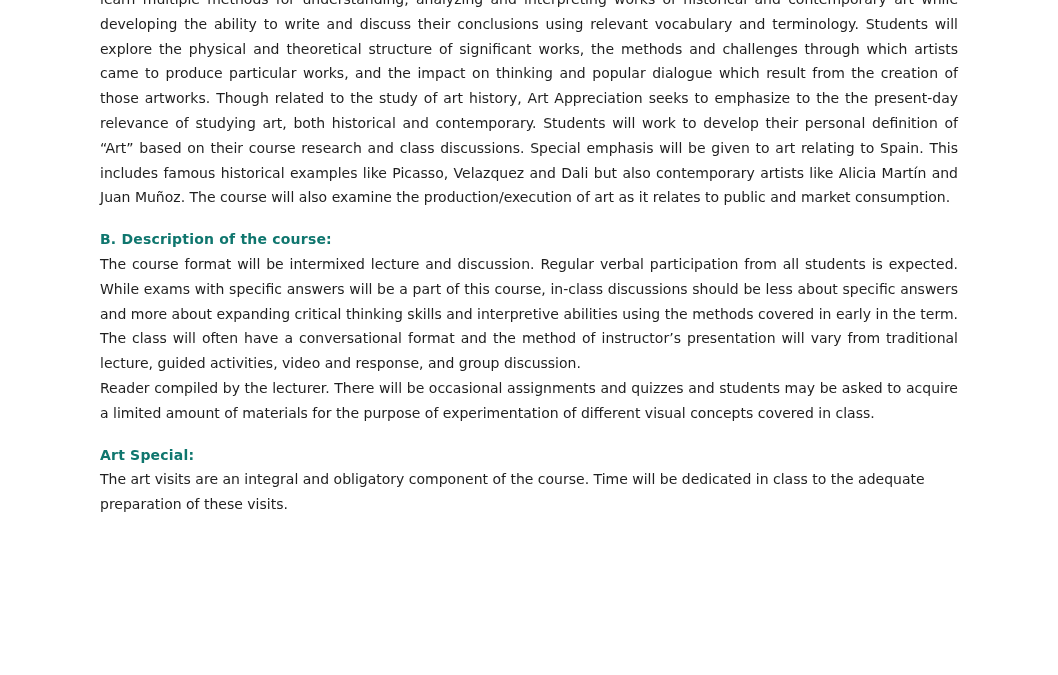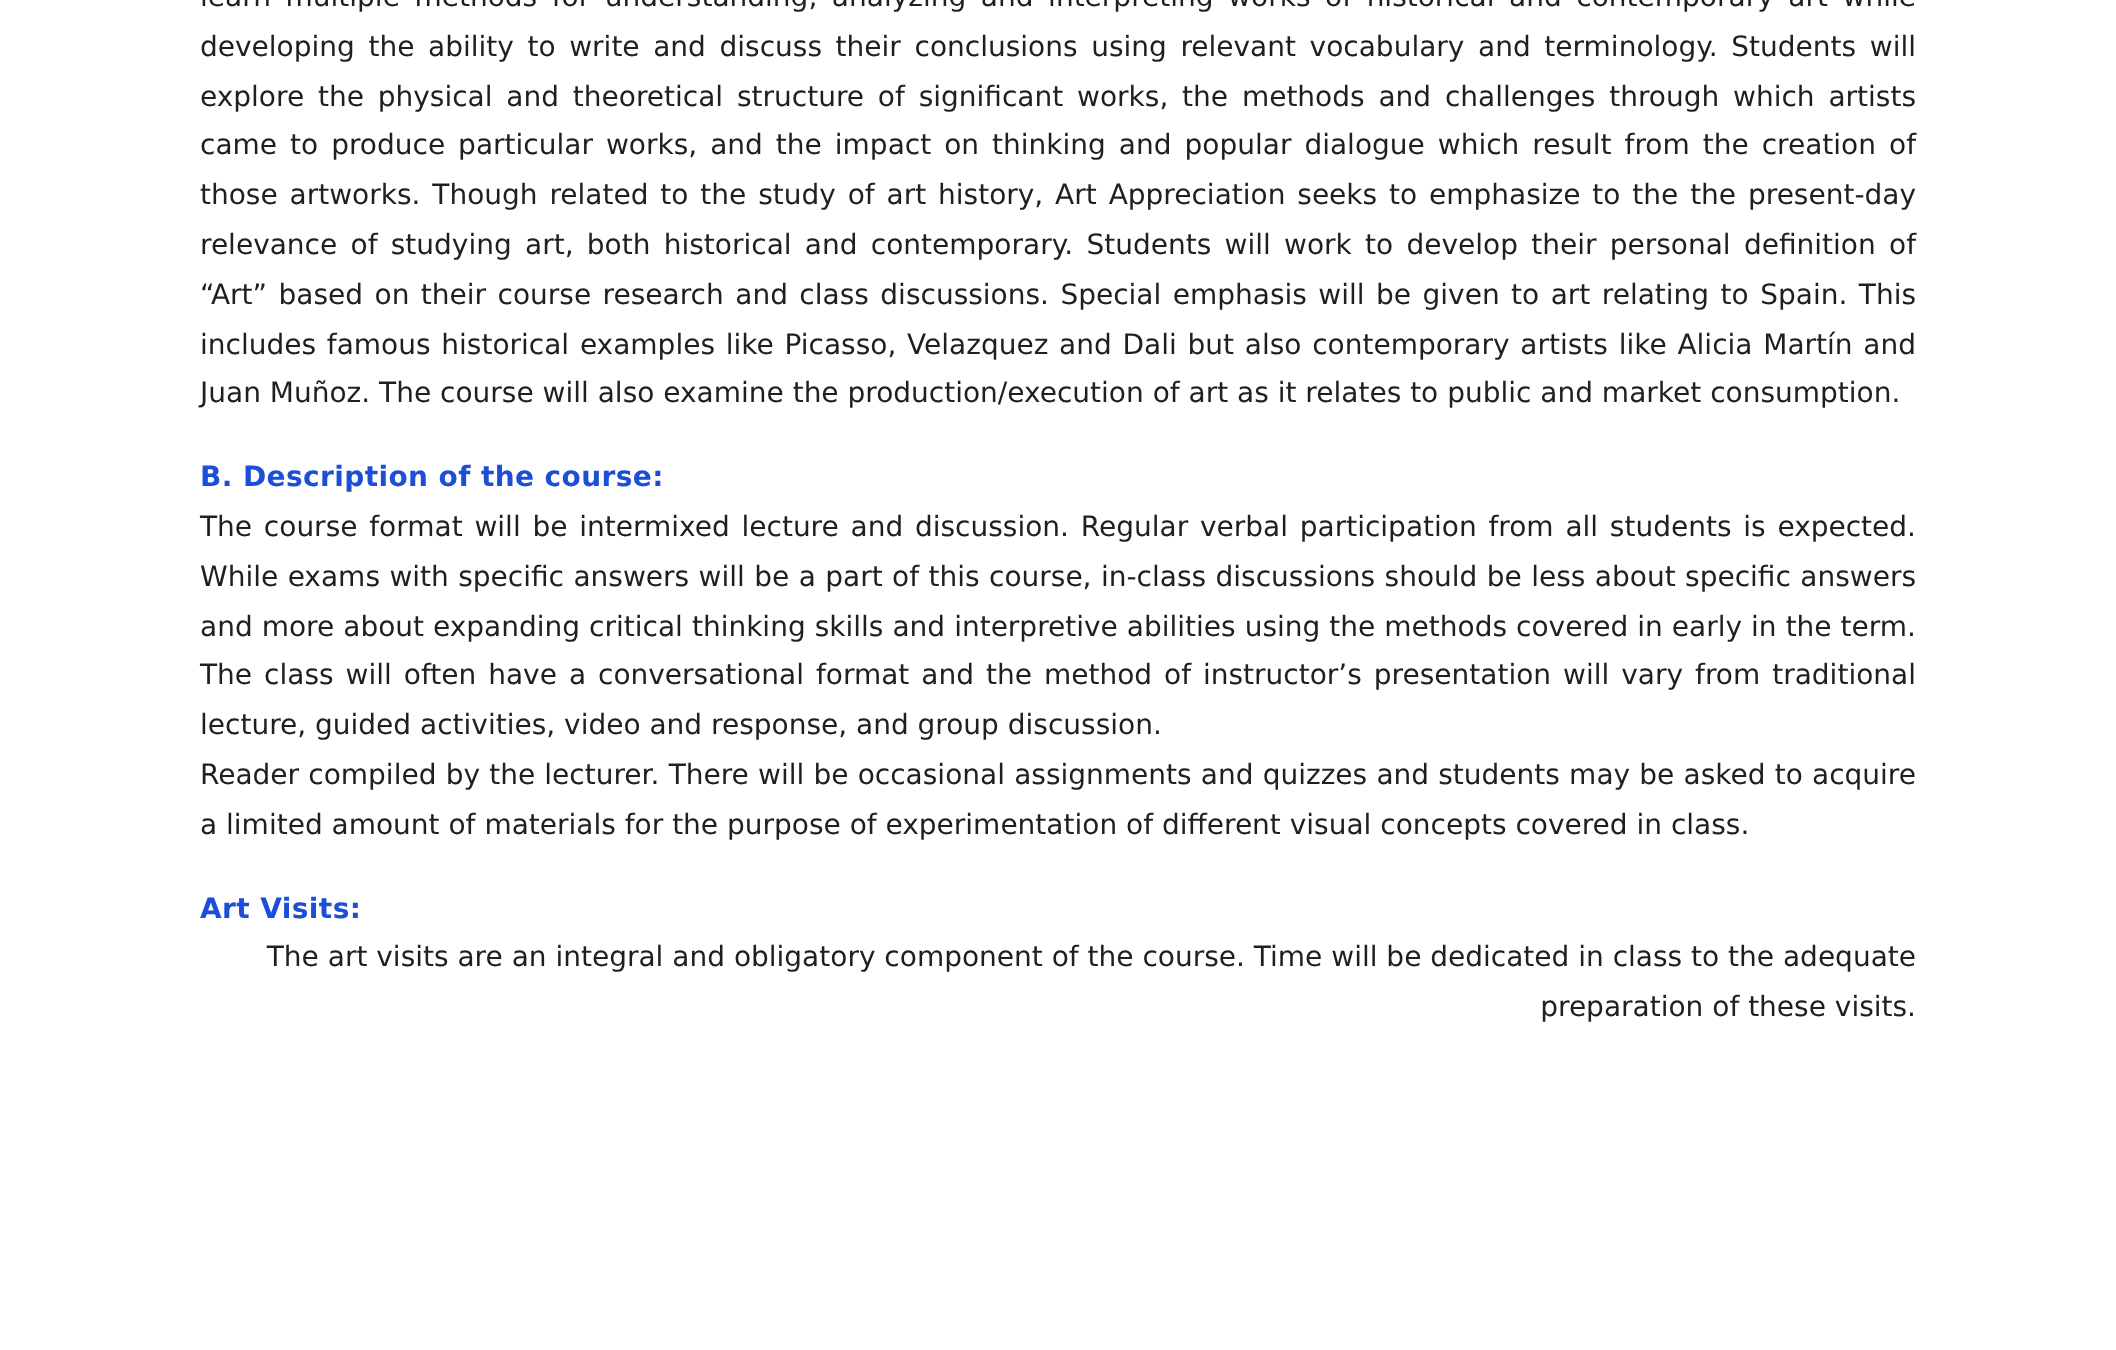--- a/index.html
+++ b/index.html
@@ -28,41 +28,41 @@
     font-family: "DejaVu Sans", "Liberation Sans", sans-serif;
     font-size: 14px;
     line-height: 24.8px;
     color: #1f1f1f;
   }
   .doc-content p {
     margin: 0;
     text-align: justify;
   }
   .doc-content p.align-left {
-    text-align: right;
+    text-align: left;
   }
   .doc-content h2 {
     margin: 17px 0 0 0;
     font-size: 14px;
     line-height: 24.8px;
     font-weight: bold;
-    color: #1d4ed8;
+    color: #0f766e;
     letter-spacing: 0.2px;
   }
 </style>
 </head>
 <body>
 
 <div class="page">
   <div class="doc-content">
 
     <p>learn multiple methods for understanding, analyzing and interpreting works of historical and contemporary art while developing the ability to write and discuss their conclusions using relevant vocabulary and terminology.  Students will explore the physical and theoretical structure of significant works, the methods and challenges through which artists came to produce particular works, and the impact on thinking and popular dialogue which result from the creation of those artworks. Though related to the study of art history, Art Appreciation seeks to emphasize to the the present-day relevance of studying art, both historical and contemporary.  Students will work to develop their personal definition of “Art” based on their course research and class discussions. Special emphasis will be given to art relating to Spain. This includes famous historical examples like Picasso, Velazquez and Dali but also contemporary artists like Alicia Martín and Juan Muñoz. The course will also examine the production/execution of art as it relates to public and market consumption.</p>
 
     <h2>B. Description of the course:</h2>
     <p>The course format will be intermixed lecture and discussion.   Regular verbal participation from all students is expected. While exams with specific answers will be a part of this course, in-class discussions should be less about specific answers and more about expanding critical thinking skills and interpretive abilities using the methods covered in early in the term. The class will often have a conversational format and the method of instructor’s presentation will vary from traditional lecture, guided activities, video and response, and group discussion.</p>
 
     <p>Reader compiled by the lecturer. There will be occasional assignments and quizzes and students may be asked to acquire a limited amount of materials for the purpose of experimentation of different visual concepts covered in class.</p>
 
-    <h2>Art Visits:</h2>
+    <h2>Art Special:</h2>
     <p class="align-left">The art visits are an integral and obligatory component of the course. Time will be dedicated in class to the adequate preparation of these visits.</p>
 
   </div>
 </div>
 
 </body></html>

